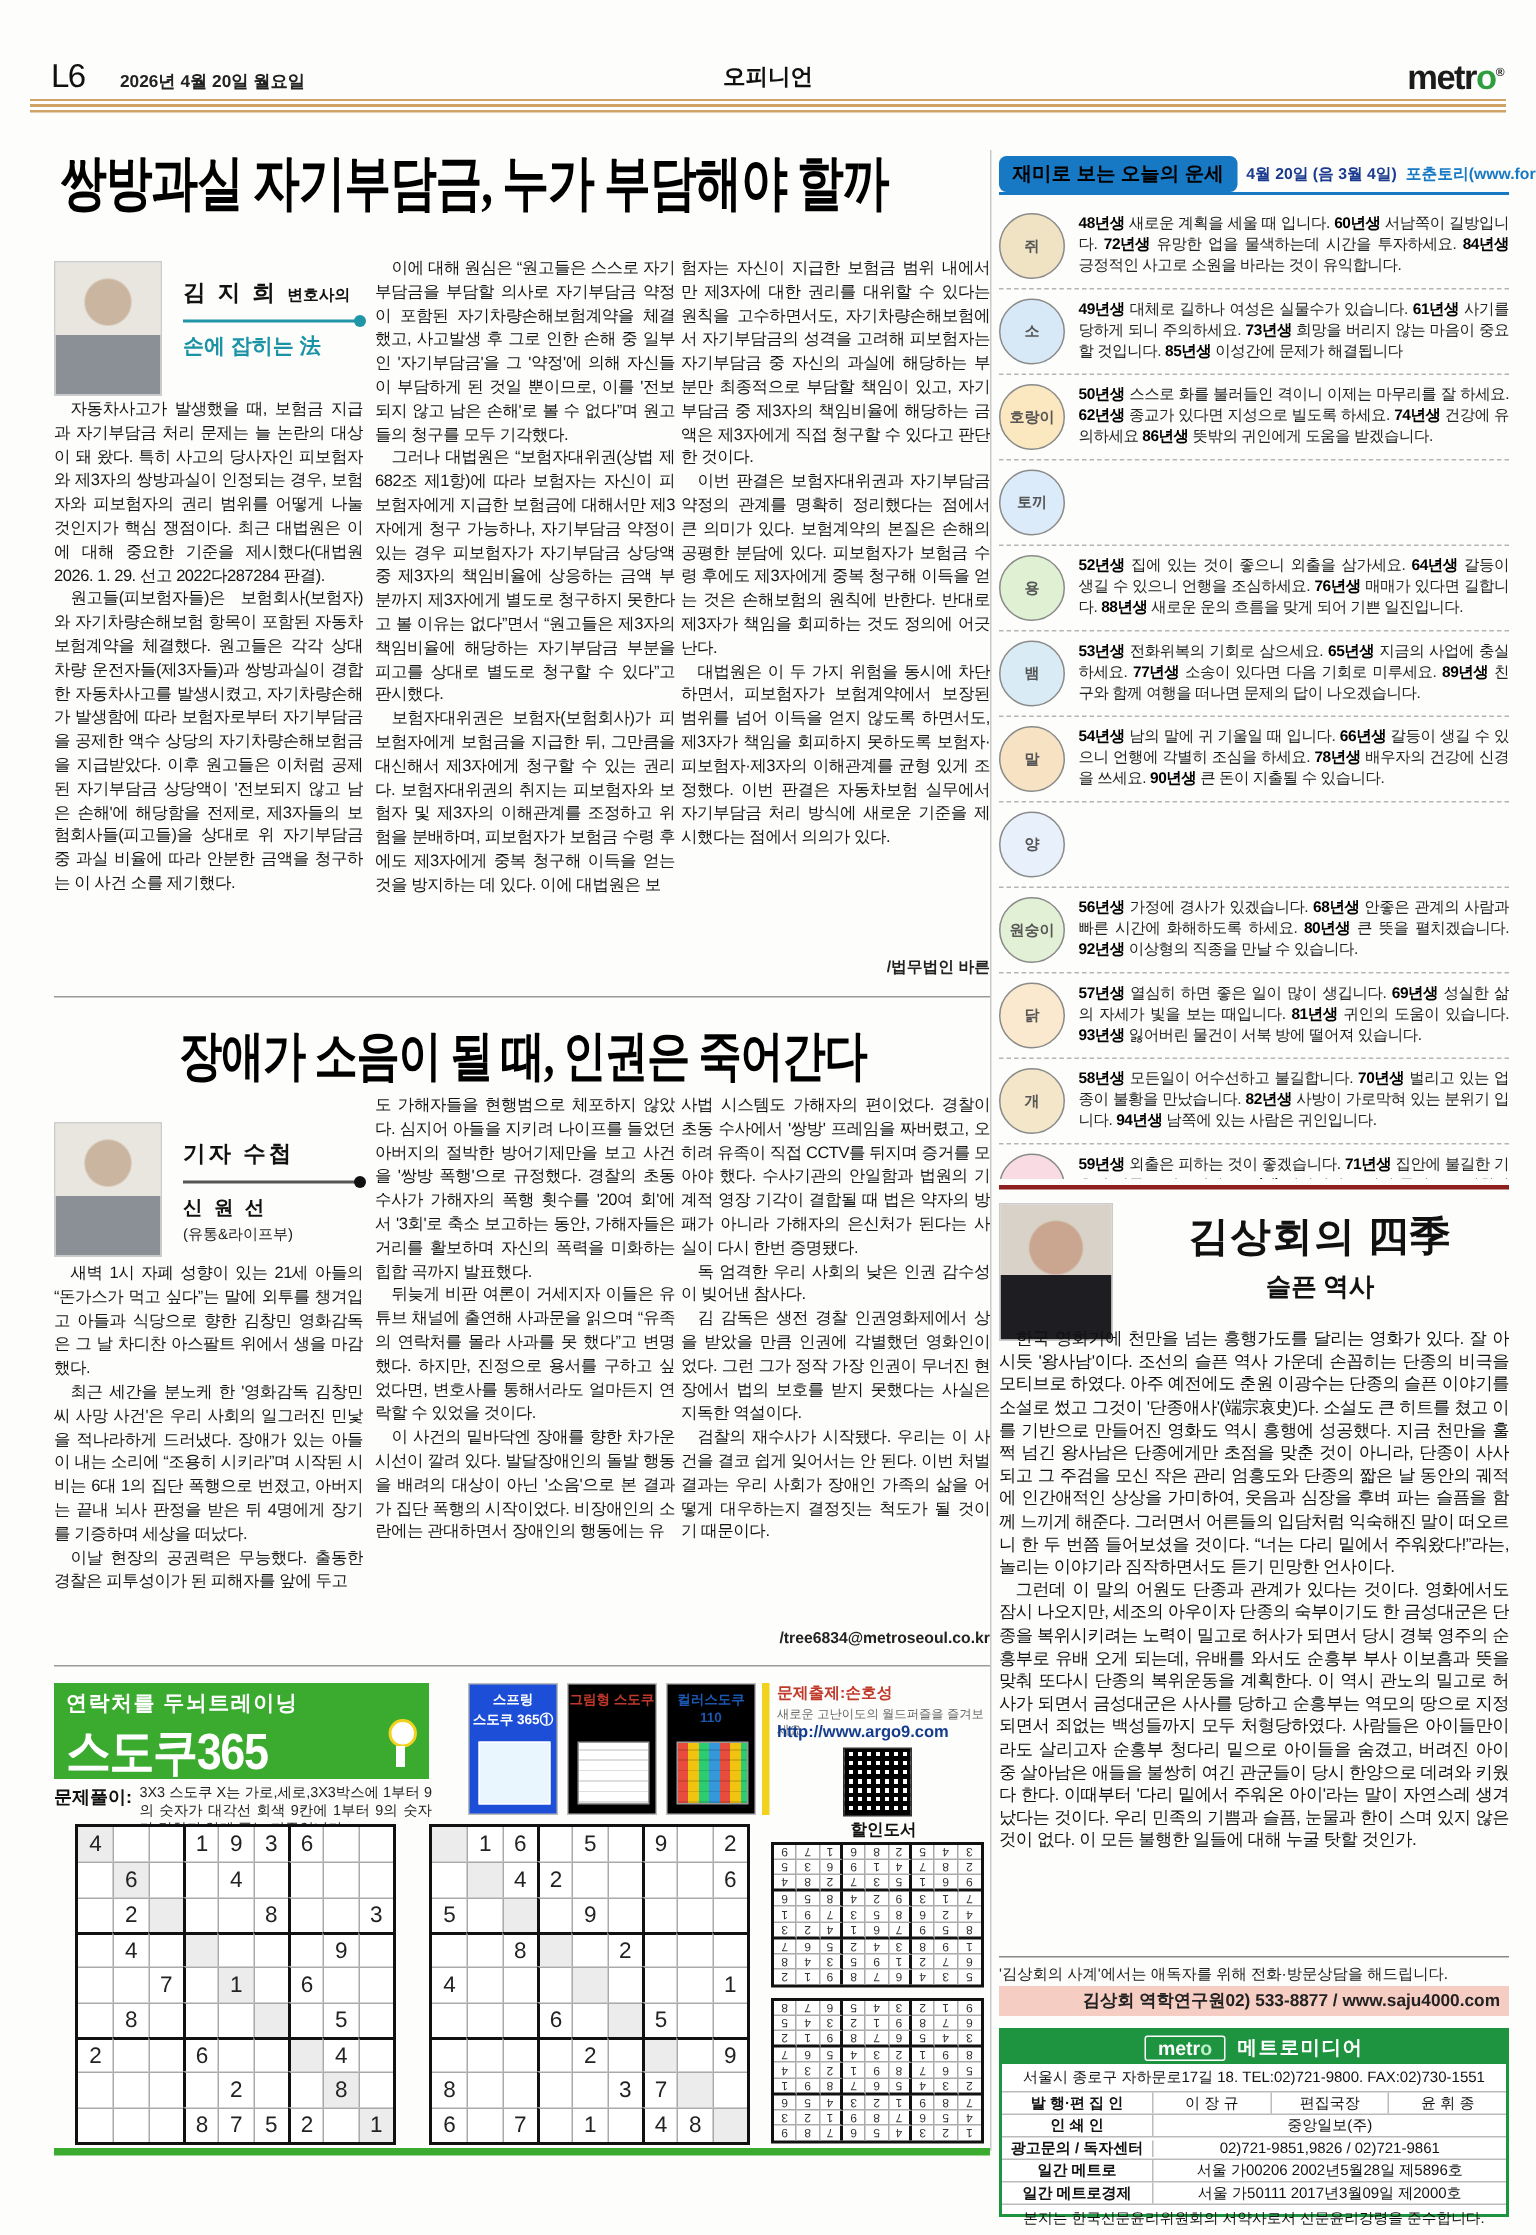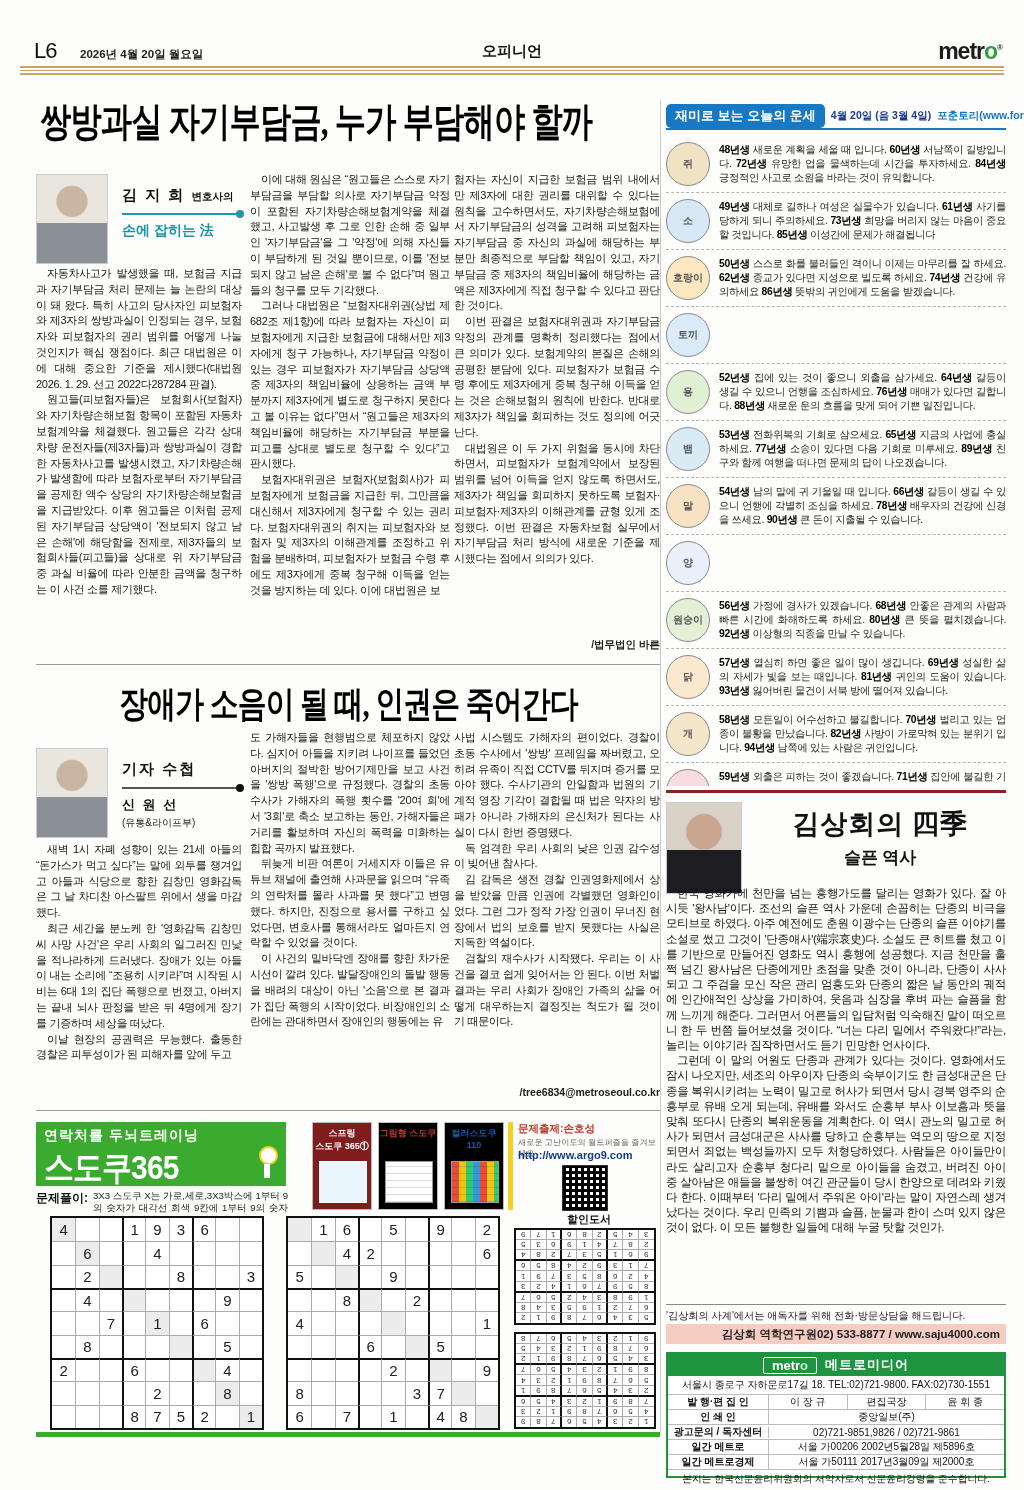--- a/index.html
+++ b/index.html
@@ -32,21 +32,21 @@
   .a-rule.gray{background:#555;}
   .a-rule.gray:after{background:#111;}
   .a-series{font-size:14px;font-weight:800;color:#1b93a6;}
   .a-dept{font-size:10px;color:#222;margin-top:2px;}
   .acol{font-size:11px;line-height:15.8px;letter-spacing:-0.3px;text-align:justify;overflow:hidden;color:#161616;}
   .acol p{margin:0;text-indent:11px;}
   .acol.cont p:first-child{text-indent:0;}
   .byline{font-size:10.5px;font-weight:700;text-align:right;color:#222;}
   
   .f-head{left:666px;top:104px;width:340px;height:24px;border-bottom:2px solid #1779c4;display:flex;align-items:center;gap:6px;}
-  .f-title{background:#1779c4;color:#ffffff;font-weight:800;font-size:13px;padding:3px 9px;border-radius:5px;white-space:nowrap;}
+  .f-title{background:#1779c4;color:#000000;font-weight:800;font-size:13px;padding:3px 9px;border-radius:5px;white-space:nowrap;}
   .f-date{font-size:10.5px;font-weight:800;color:#1a3a8f;white-space:nowrap;}
   .f-src{font-size:10.5px;font-weight:700;color:#1779c4;white-space:nowrap;}
   .f-list{left:666px;top:136px;width:340px;height:650px;overflow:hidden;}
   .f-entry{display:flex;gap:9px;padding:6px 0;border-top:1px dashed #b5b5b5;align-items:center;}
   .f-entry.first{border-top:none;}
   .f-icon{width:42px;height:42px;flex:none;border-radius:50%;border:1.5px solid #8a8a8a;display:flex;align-items:center;justify-content:center;font-size:10px;font-weight:800;color:#555;}
   .f-text{font-size:10.3px;line-height:14px;letter-spacing:-0.3px;text-align:justify;color:#222;}
   .f-text b{color:#000;}
   .red-line{left:666px;top:790px;width:340px;height:3px;background:#8e1f1f;}
   
@@ -73,21 +73,21 @@
   .s-b2{font-size:34px;font-weight:800;display:inline-block;transform:scaleX(.88);transform-origin:0 50%;letter-spacing:-1px;}
   .mascot{position:absolute;right:8px;bottom:6px;width:22px;height:34px;}
   .mascot:before{content:"";position:absolute;top:0;left:3px;width:15px;height:15px;border-radius:50%;background:#fff;border:2px solid #f2d21f;}
   .mascot:after{content:"";position:absolute;top:18px;left:8px;width:6px;height:14px;background:#fff;}
   .s-howto{left:36px;top:1190px;width:252px;display:flex;gap:5px;}
   .s-howto .lbl{flex:none;font-size:12px;font-weight:800;}
   .s-howto .txt{font-size:9.6px;line-height:11.8px;text-align:justify;color:#222;}
   .covers{left:292px;top:1122px;width:212px;height:88px;display:flex;gap:6px;}
   .cover{flex:1;border:1px solid #bbb;box-sizing:border-box;font-size:9px;font-weight:800;text-align:center;padding-top:4px;position:relative;overflow:hidden;background:#000000;}
   .cover .mini{position:absolute;left:10%;bottom:6px;width:80%;height:40px;background:repeating-linear-gradient(0deg,#ddd 0 1px,#fff 1px 7px),repeating-linear-gradient(90deg,#ddd 0 1px,#fff 1px 7px);border:1px solid #999;}
-  .cover.c1{background:#7f1d1d;color:#fff;margin-left:20px;}
+  .cover.c1{background:#1d4ed8;color:#fff;margin-left:20px;}
   .cover.c1 .mini{background:#eaf6fd;border-color:#fff;}
   .cover.c2{color:#c0392b;}
   .cover.c3{color:#1a57b0;}
   .cover.c3 .mini{background:repeating-linear-gradient(0deg,rgba(0,0,0,.12) 0 1px,rgba(0,0,0,0) 1px 7px),repeating-linear-gradient(90deg,#e74c3c 0 7px,#f1c40f 7px 14px,#2ecc71 14px 21px,#3498db 21px 28px);}
   .ybar{left:508px;top:1122px;width:5px;height:88px;background:#f2d21f;}
   .s-src{left:518px;top:1122px;width:142px;font-size:10.5px;font-weight:800;color:#c0392b;}
   .s-promo{left:518px;top:1137px;width:142px;font-size:8.2px;color:#666;}
   .s-url{left:518px;top:1149px;width:142px;font-size:11px;font-weight:800;color:#143c8c;}
   .qr{left:562px;top:1165px;width:44px;height:44px;border:1px solid #333;background:repeating-linear-gradient(0deg,#000 0 3px,rgba(0,0,0,0) 3px 6px),repeating-linear-gradient(90deg,#000 0 3px,#fff 3px 6px);}
   .s-disc{left:518px;top:1212px;width:142px;text-align:center;font-size:11px;font-weight:800;}

